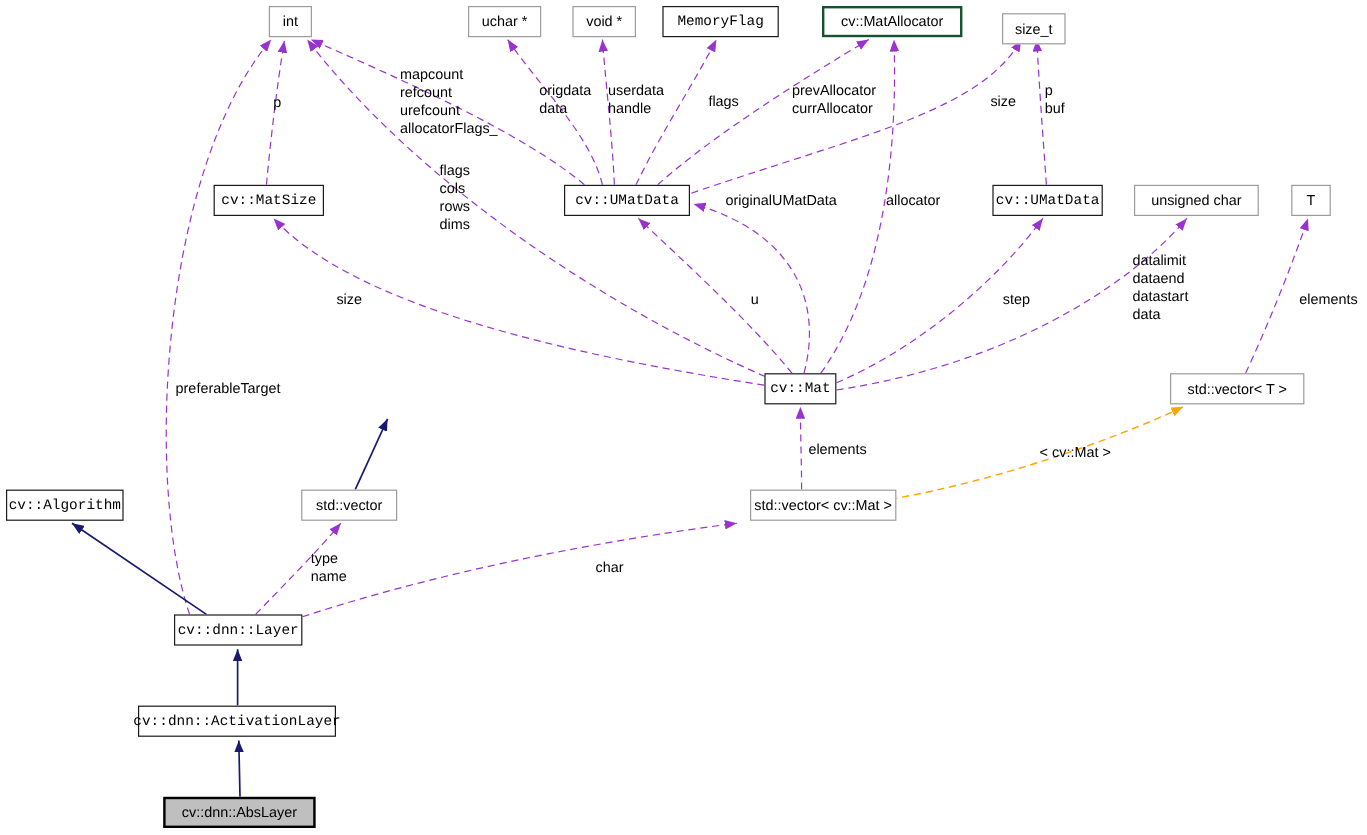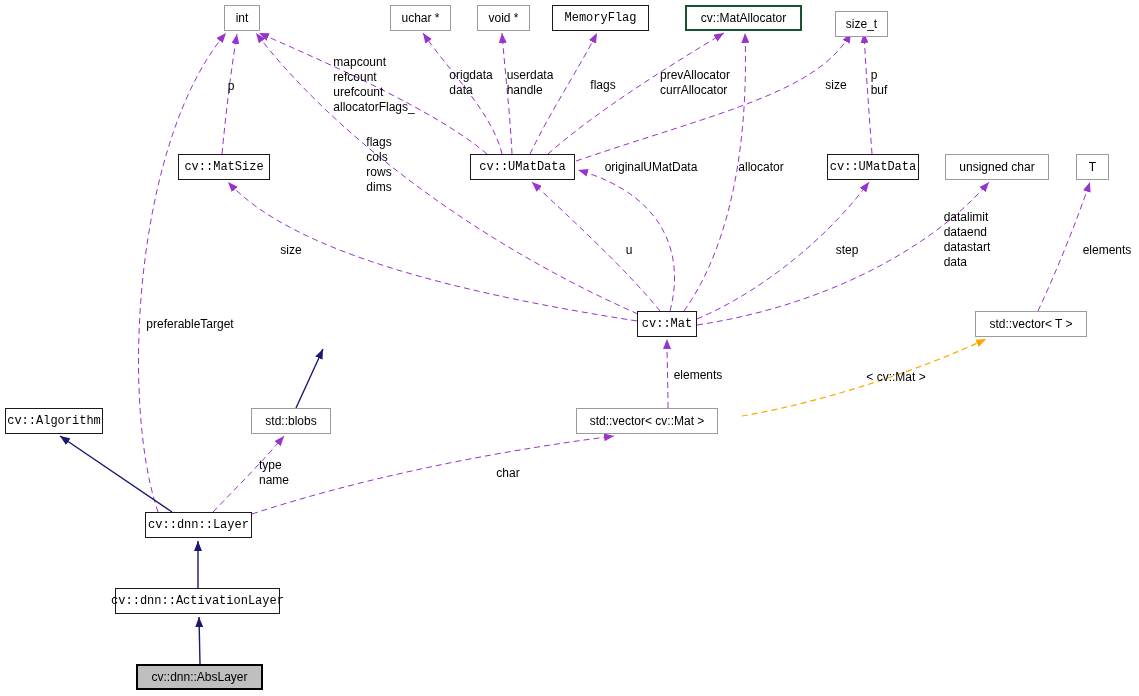--- a/index.html
+++ b/index.html
@@ -98,22 +98,22 @@
   <div class="node linked" style="left:178px;top:154px;width:92px;height:26px">cv::MatSize</div>
   <div class="node linked" style="left:470px;top:154px;width:105px;height:26px">cv::UMatData</div>
   <div class="node linked" style="left:827px;top:154px;width:92px;height:26px">cv::UMatData</div>
   <div class="node" style="left:945px;top:154px;width:104px;height:26px">unsigned char</div>
   <div class="node" style="left:1076px;top:154px;width:33px;height:26px">T</div>
 
   <div class="node linked" style="left:637px;top:311px;width:60px;height:26px">cv::Mat</div>
   <div class="node" style="left:975px;top:311px;width:112px;height:26px">std::vector&lt; T &gt;</div>
 
   <div class="node linked" style="left:5px;top:408px;width:98px;height:26px">cv::Algorithm</div>
-  <div class="node" style="left:251px;top:408px;width:80px;height:26px">std::blobs</div>
-  <div class="node" style="left:576px;top:408px;width:142px;height:26px">std::vector&lt; cv::Mat &gt;</div>
+  <div class="node" style="left:251px;top:408px;width:80px;height:26px">std::vector</div>
+  <div class="node" style="left:625px;top:408px;width:122px;height:26px">std::vector&lt; cv::Mat &gt;</div>
 
   <div class="node linked" style="left:145px;top:512px;width:107px;height:26px">cv::dnn::Layer</div>
   <div class="node main-node" style="left:136px;top:664px;width:127px;height:26px">cv::dnn::AbsLayer</div>
   <div class="node linked" style="left:115px;top:588px;width:165px;height:26px">cv::dnn::ActivationLayer</div>
 
   <div class="elabel" style="left:231px;top:86px">p</div>
   <div class="elabel" style="left:374px;top:85px">mapcount
 refcount
 urefcount
 allocatorFlags_</div>

